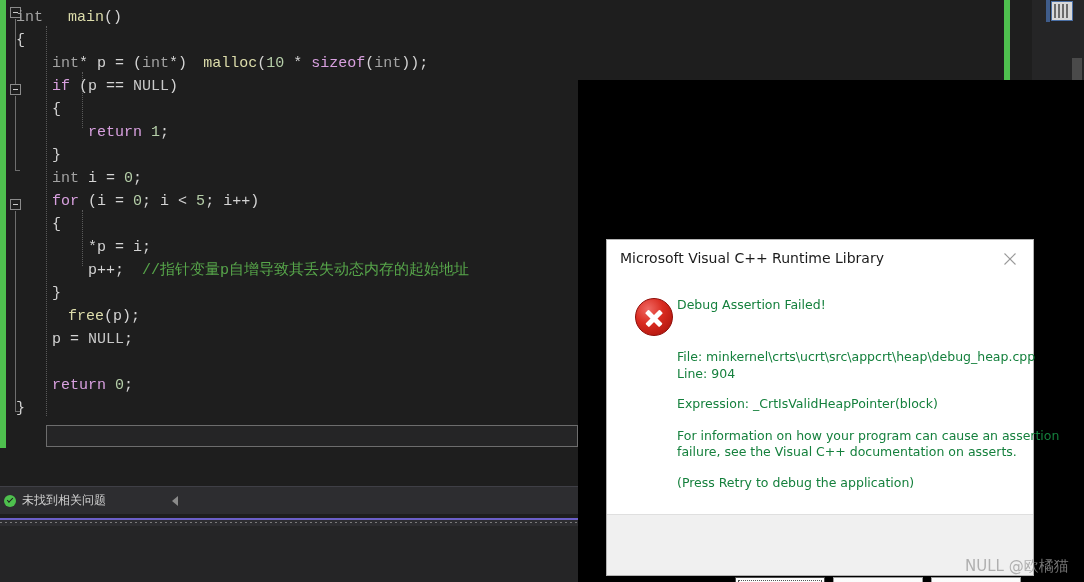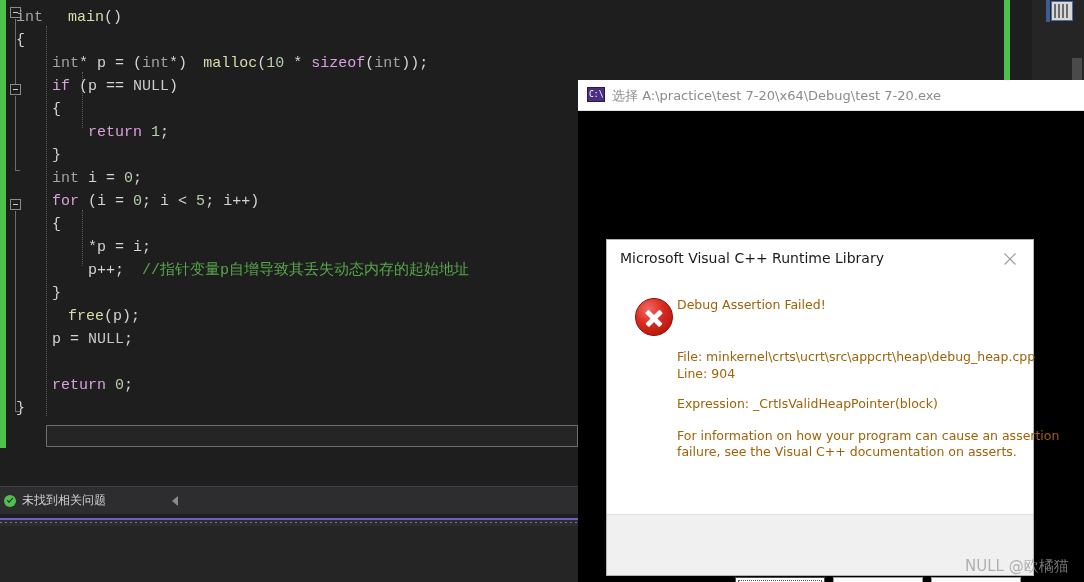--- a/index.html
+++ b/index.html
@@ -137,21 +137,21 @@
     background:radial-gradient(circle at 34% 28%, #f06a64 0%, #d92b20 42%, #a40f08 100%);
     border:1px solid #8e0b06;box-sizing:border-box;
   }
   #dlg-icon::before,#dlg-icon::after{
     content:"";position:absolute;left:8px;top:16.5px;width:20px;height:4.5px;
     background:#fff;border-radius:1px;
   }
   #dlg-icon::before{transform:rotate(45deg);}
   #dlg-icon::after{transform:rotate(-45deg);}
   .dlg-line{
-    position:absolute;left:70px;font-size:12.5px;color:#a16207;
+    position:absolute;left:70px;font-size:12.5px;color:#15803d;
     font-family:"DejaVu Sans",sans-serif;white-space:nowrap;
   }
   #dlg-footer{
     position:absolute;left:0;bottom:0;width:426px;height:61px;
     background:#f0f0f0;border-top:1px solid #dfdfdf;box-sizing:border-box;
   }
   .dlg-btn{
     position:absolute;top:15px;height:30px;
     background:linear-gradient(#fdfdfd,#ececec);
     border:1px solid #9b9b9b;box-sizing:border-box;
@@ -234,24 +234,20 @@
     
     
     
     
 
     
     
   </div>
 
   <div id="console-win">
-    <div id="console-title">
-      <div id="console-icon"></div>
-      <div id="console-title-text">选择 A:\practice\test 7-20\x64\Debug\test 7-20.exe</div>
-    </div>
     <div id="console-body"></div>
   </div>
 
   <div id="dialog">
     <div id="dlg-titlebar">
       <div id="dlg-title">Microsoft Visual C++ Runtime Library</div>
       <div id="dlg-close">
         <svg width="12" height="12" viewBox="0 0 12 12">
           <path d="M0.5 0.5 L11.5 11.5 M11.5 0.5 L0.5 11.5" stroke="#9a9a9a" stroke-width="1.1" fill="none"></path>
         </svg>
@@ -259,20 +255,21 @@
     </div>
 
     <div id="dlg-icon"></div>
 
     <div class="dlg-line" style="top:57px;">Debug Assertion Failed!</div>
     <div class="dlg-line" style="top:109px;">File: minkernel\crts\ucrt\src\appcrt\heap\debug_heap.cpp</div>
     <div class="dlg-line" style="top:126px;">Line: 904</div>
     <div class="dlg-line" style="top:156px;">Expression: _CrtIsValidHeapPointer(block)</div>
     <div class="dlg-line" style="top:188px;">For information on how your program can cause an assertion</div>
     <div class="dlg-line" style="top:204px;">failure, see the Visual C++ documentation on asserts.</div>
+    <div class="dlg-line" style="top:235px;">(Press Retry to debug the application)</div>
 
     <div id="dlg-footer">
       <div class="dlg-btn focused" id="btn-abort">
         <span class="inner"></span>
         <span><span>中止(</span><u>A</u><span>)</span></span>
       </div>
       <div class="dlg-btn" id="btn-retry">
         <span><span>重试(</span><u>R</u><span>)</span></span>
       </div>
       <div class="dlg-btn" id="btn-ignore">

